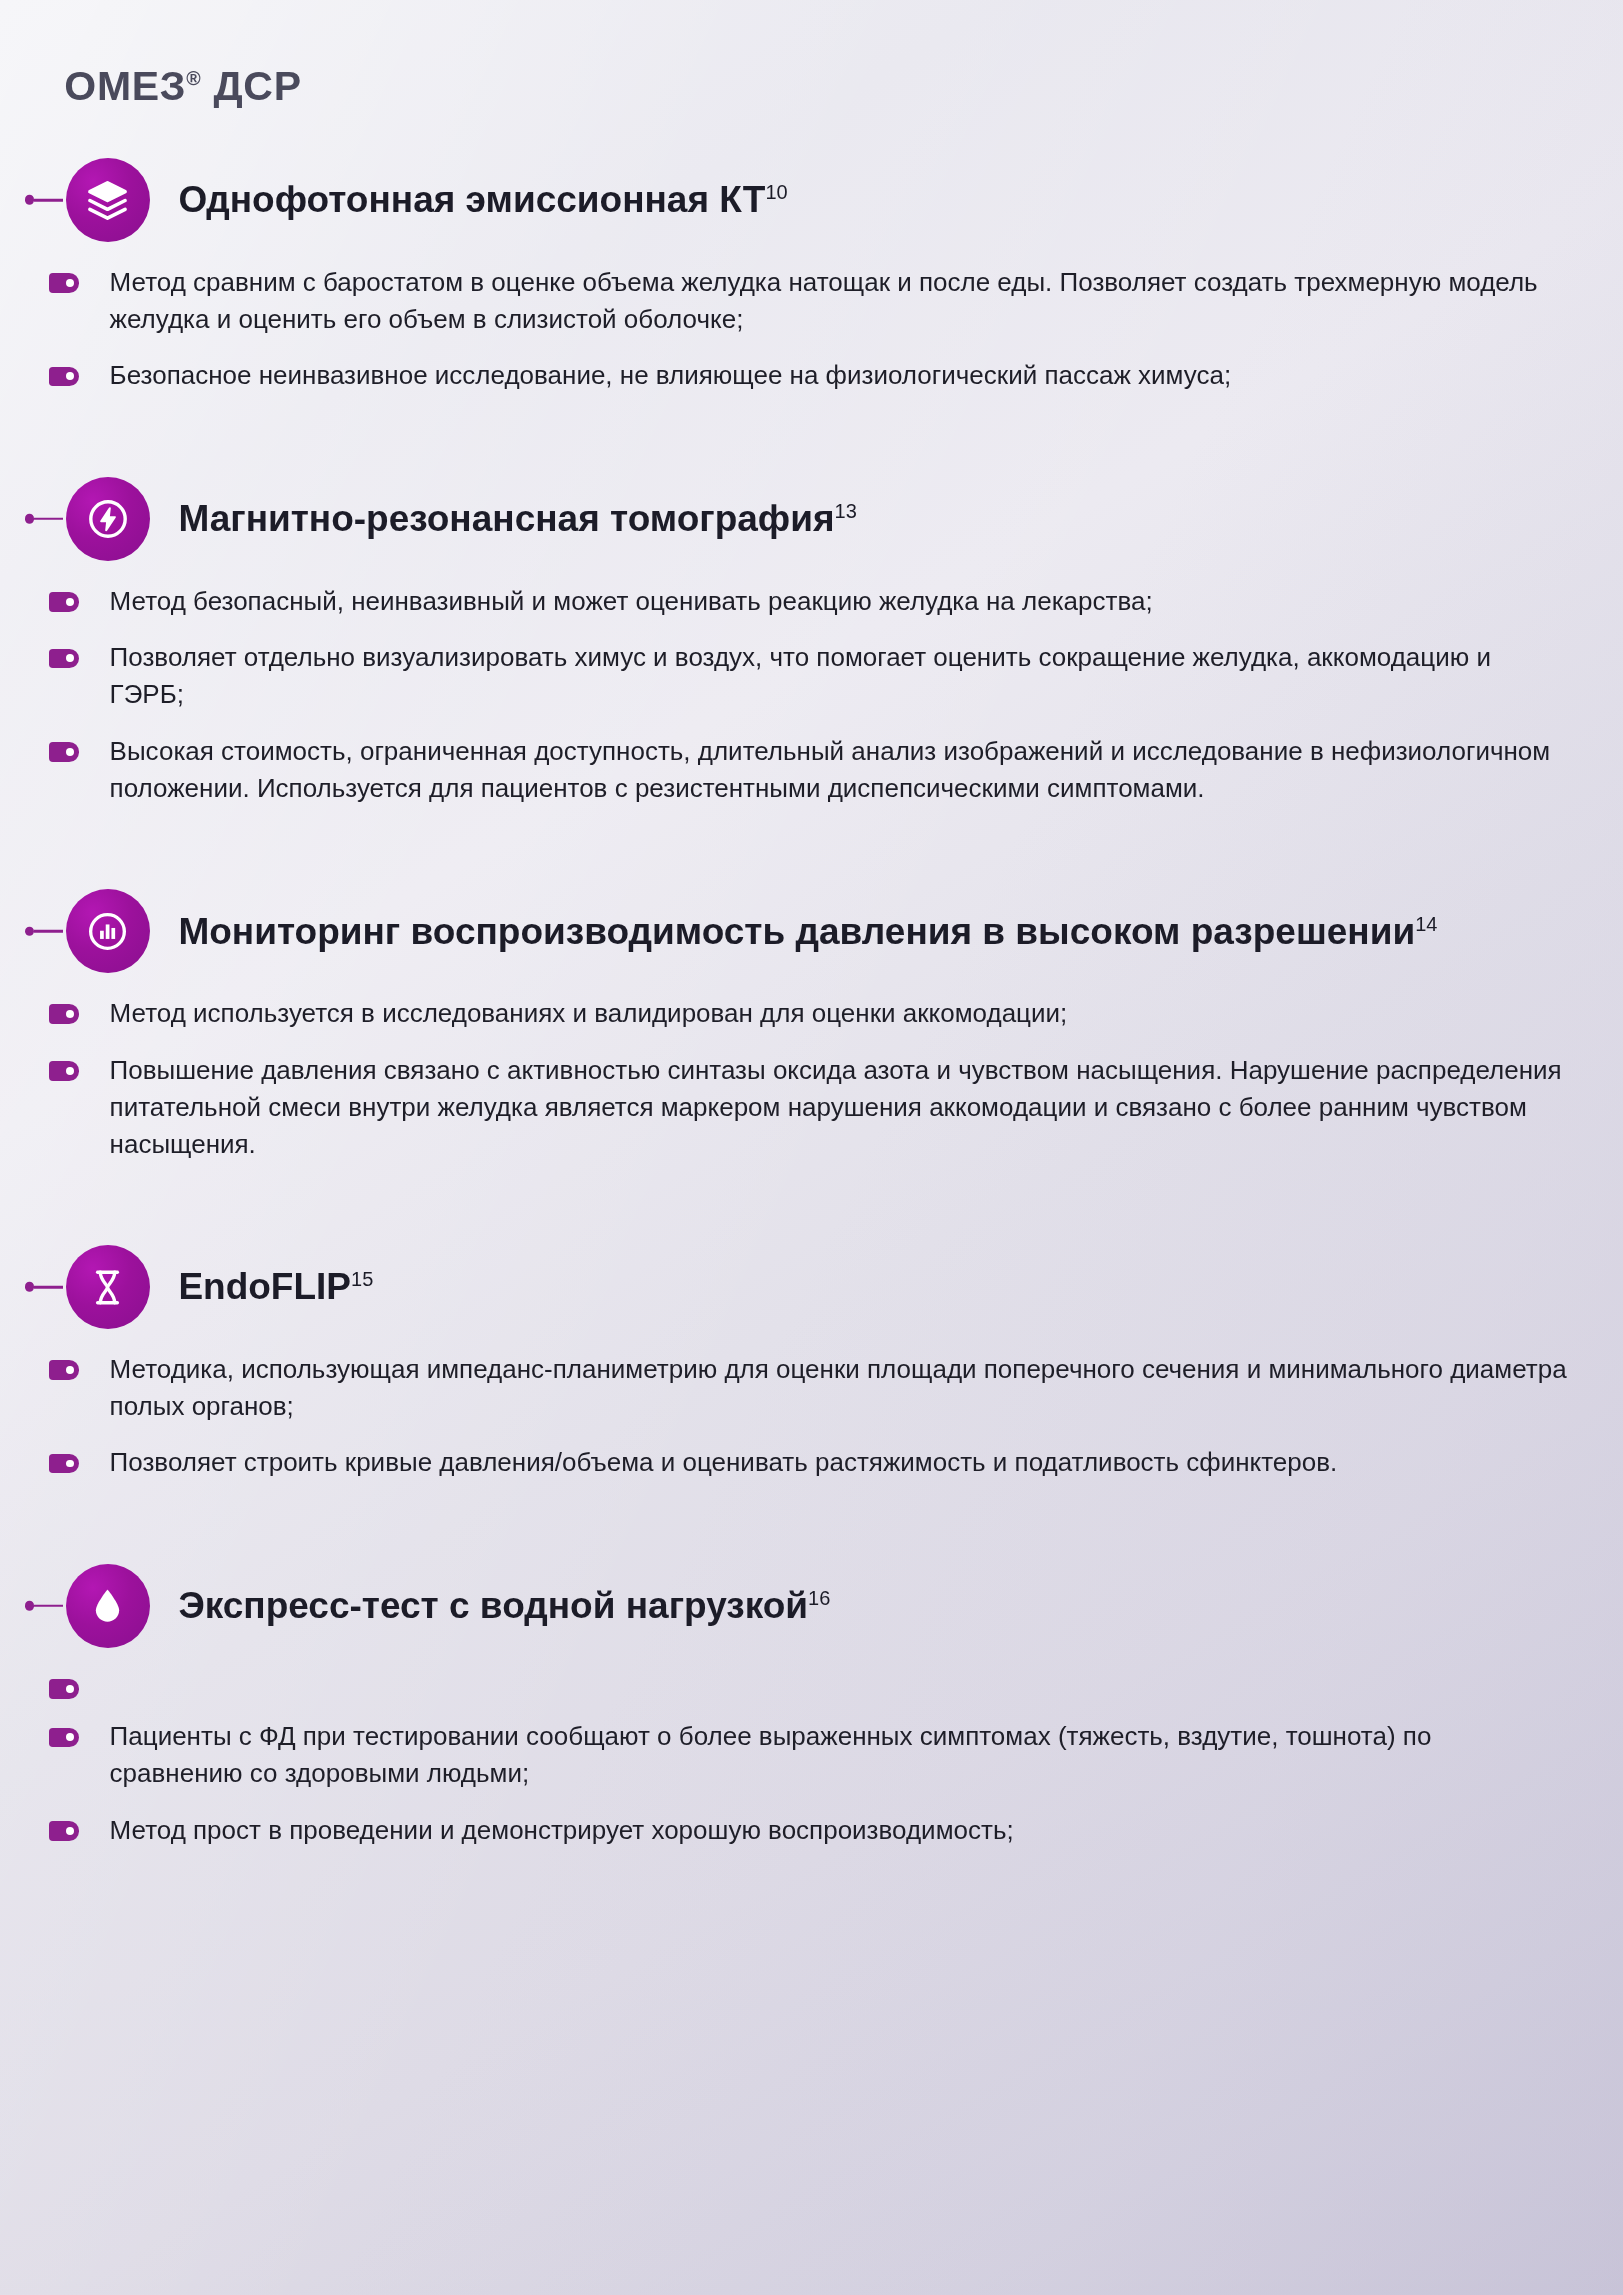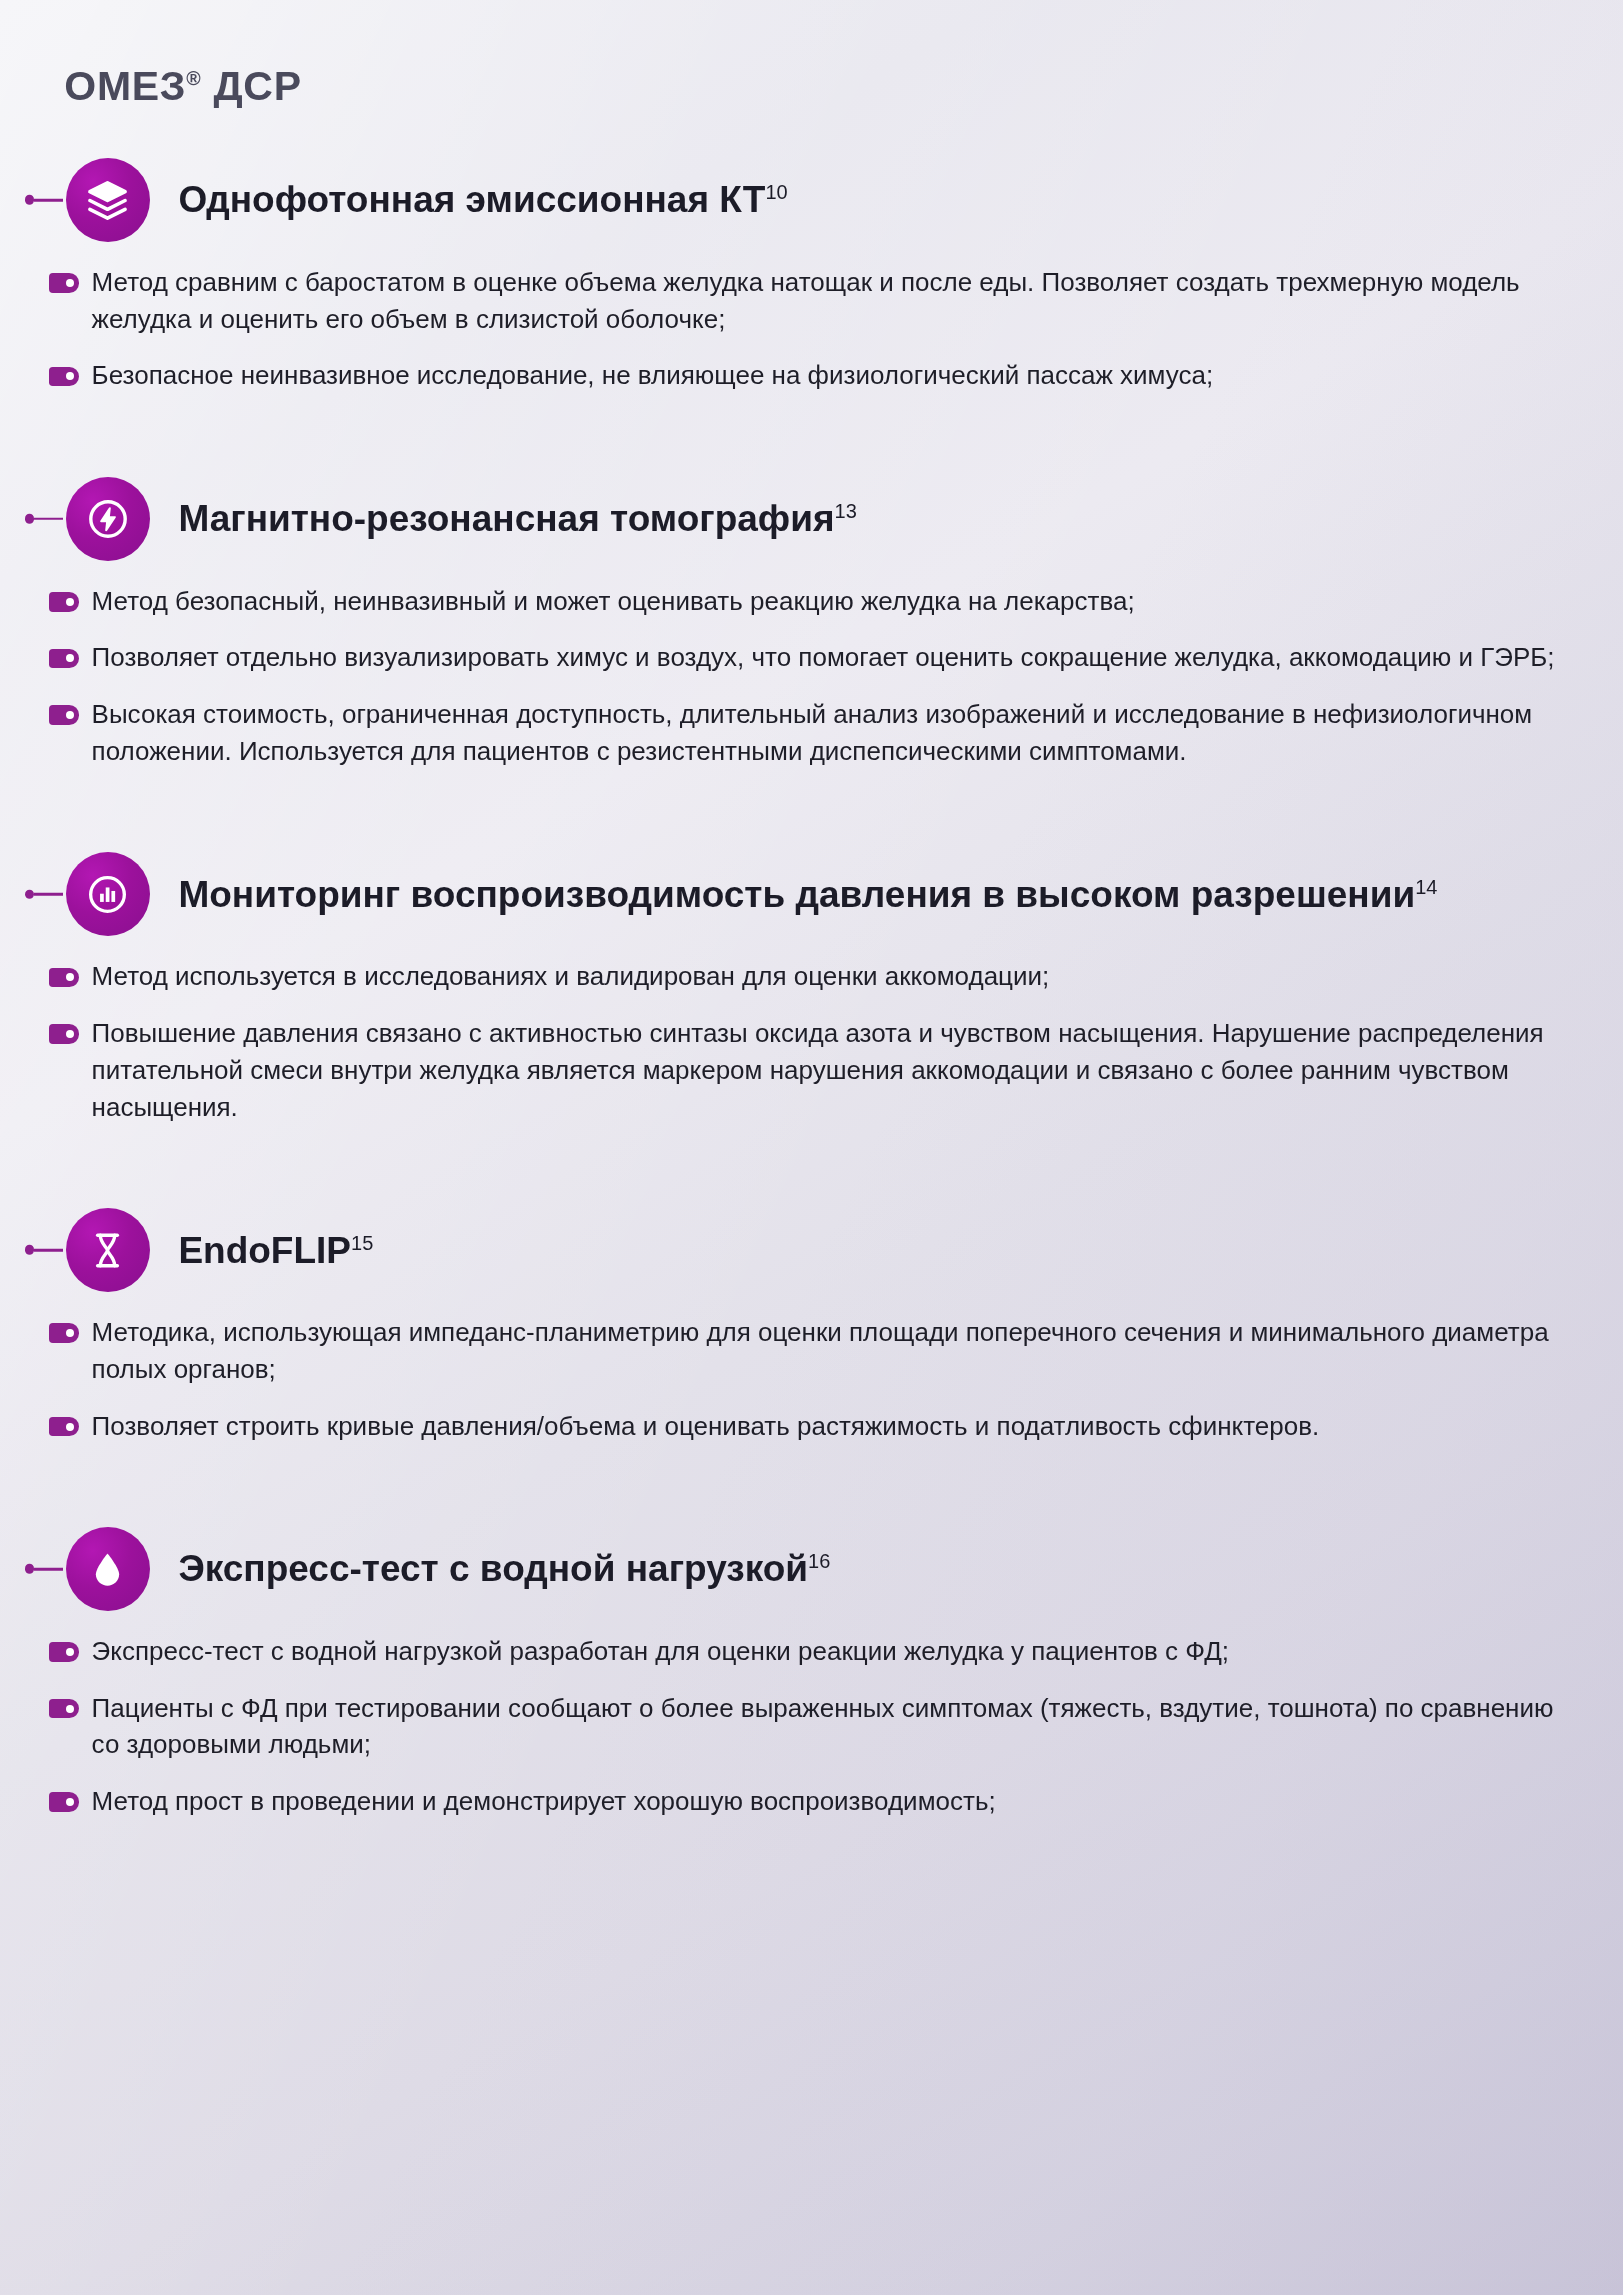--- a/index.html
+++ b/index.html
@@ -110,21 +110,21 @@
   }
 
   .bullets {
     margin-top: 22px;
     margin-left: 2.6px;
   }
 
   .bullet {
     display: flex;
     align-items: flex-start;
-    gap: 13px;
+    gap: 31px;
     margin-bottom: 19.6px;
   }
 
   .bullet-marker {
     flex: none;
     width: 30px;
     height: 19.6px;
     margin-top: 9.2px;
     position: relative;
   }
@@ -337,21 +337,20 @@
         <div class="section-title">
           <span>Экспресс-тест с водной нагрузкой</span><sup>16</sup>
         </div>
       </div>
       <div class="bullets">
         <div class="bullet">
           <span class="bullet-marker">
               <span class="bar"></span>
               <span class="eye"></span>
             </span>
-          <span class="bullet-text">Экспресс-тест с водной нагрузкой разработан для оценки реакции желудка у пациентов с ФД;</span>
         </div>
         <div class="bullet">
           <span class="bullet-marker">
               <span class="bar"></span>
               <span class="eye"></span>
             </span>
           <span class="bullet-text">Пациенты с ФД при тестировании сообщают о более выраженных симптомах (тяжесть, вздутие, тошнота) по сравнению со здоровыми людьми;</span>
         </div>
         <div class="bullet">
           <span class="bullet-marker">

